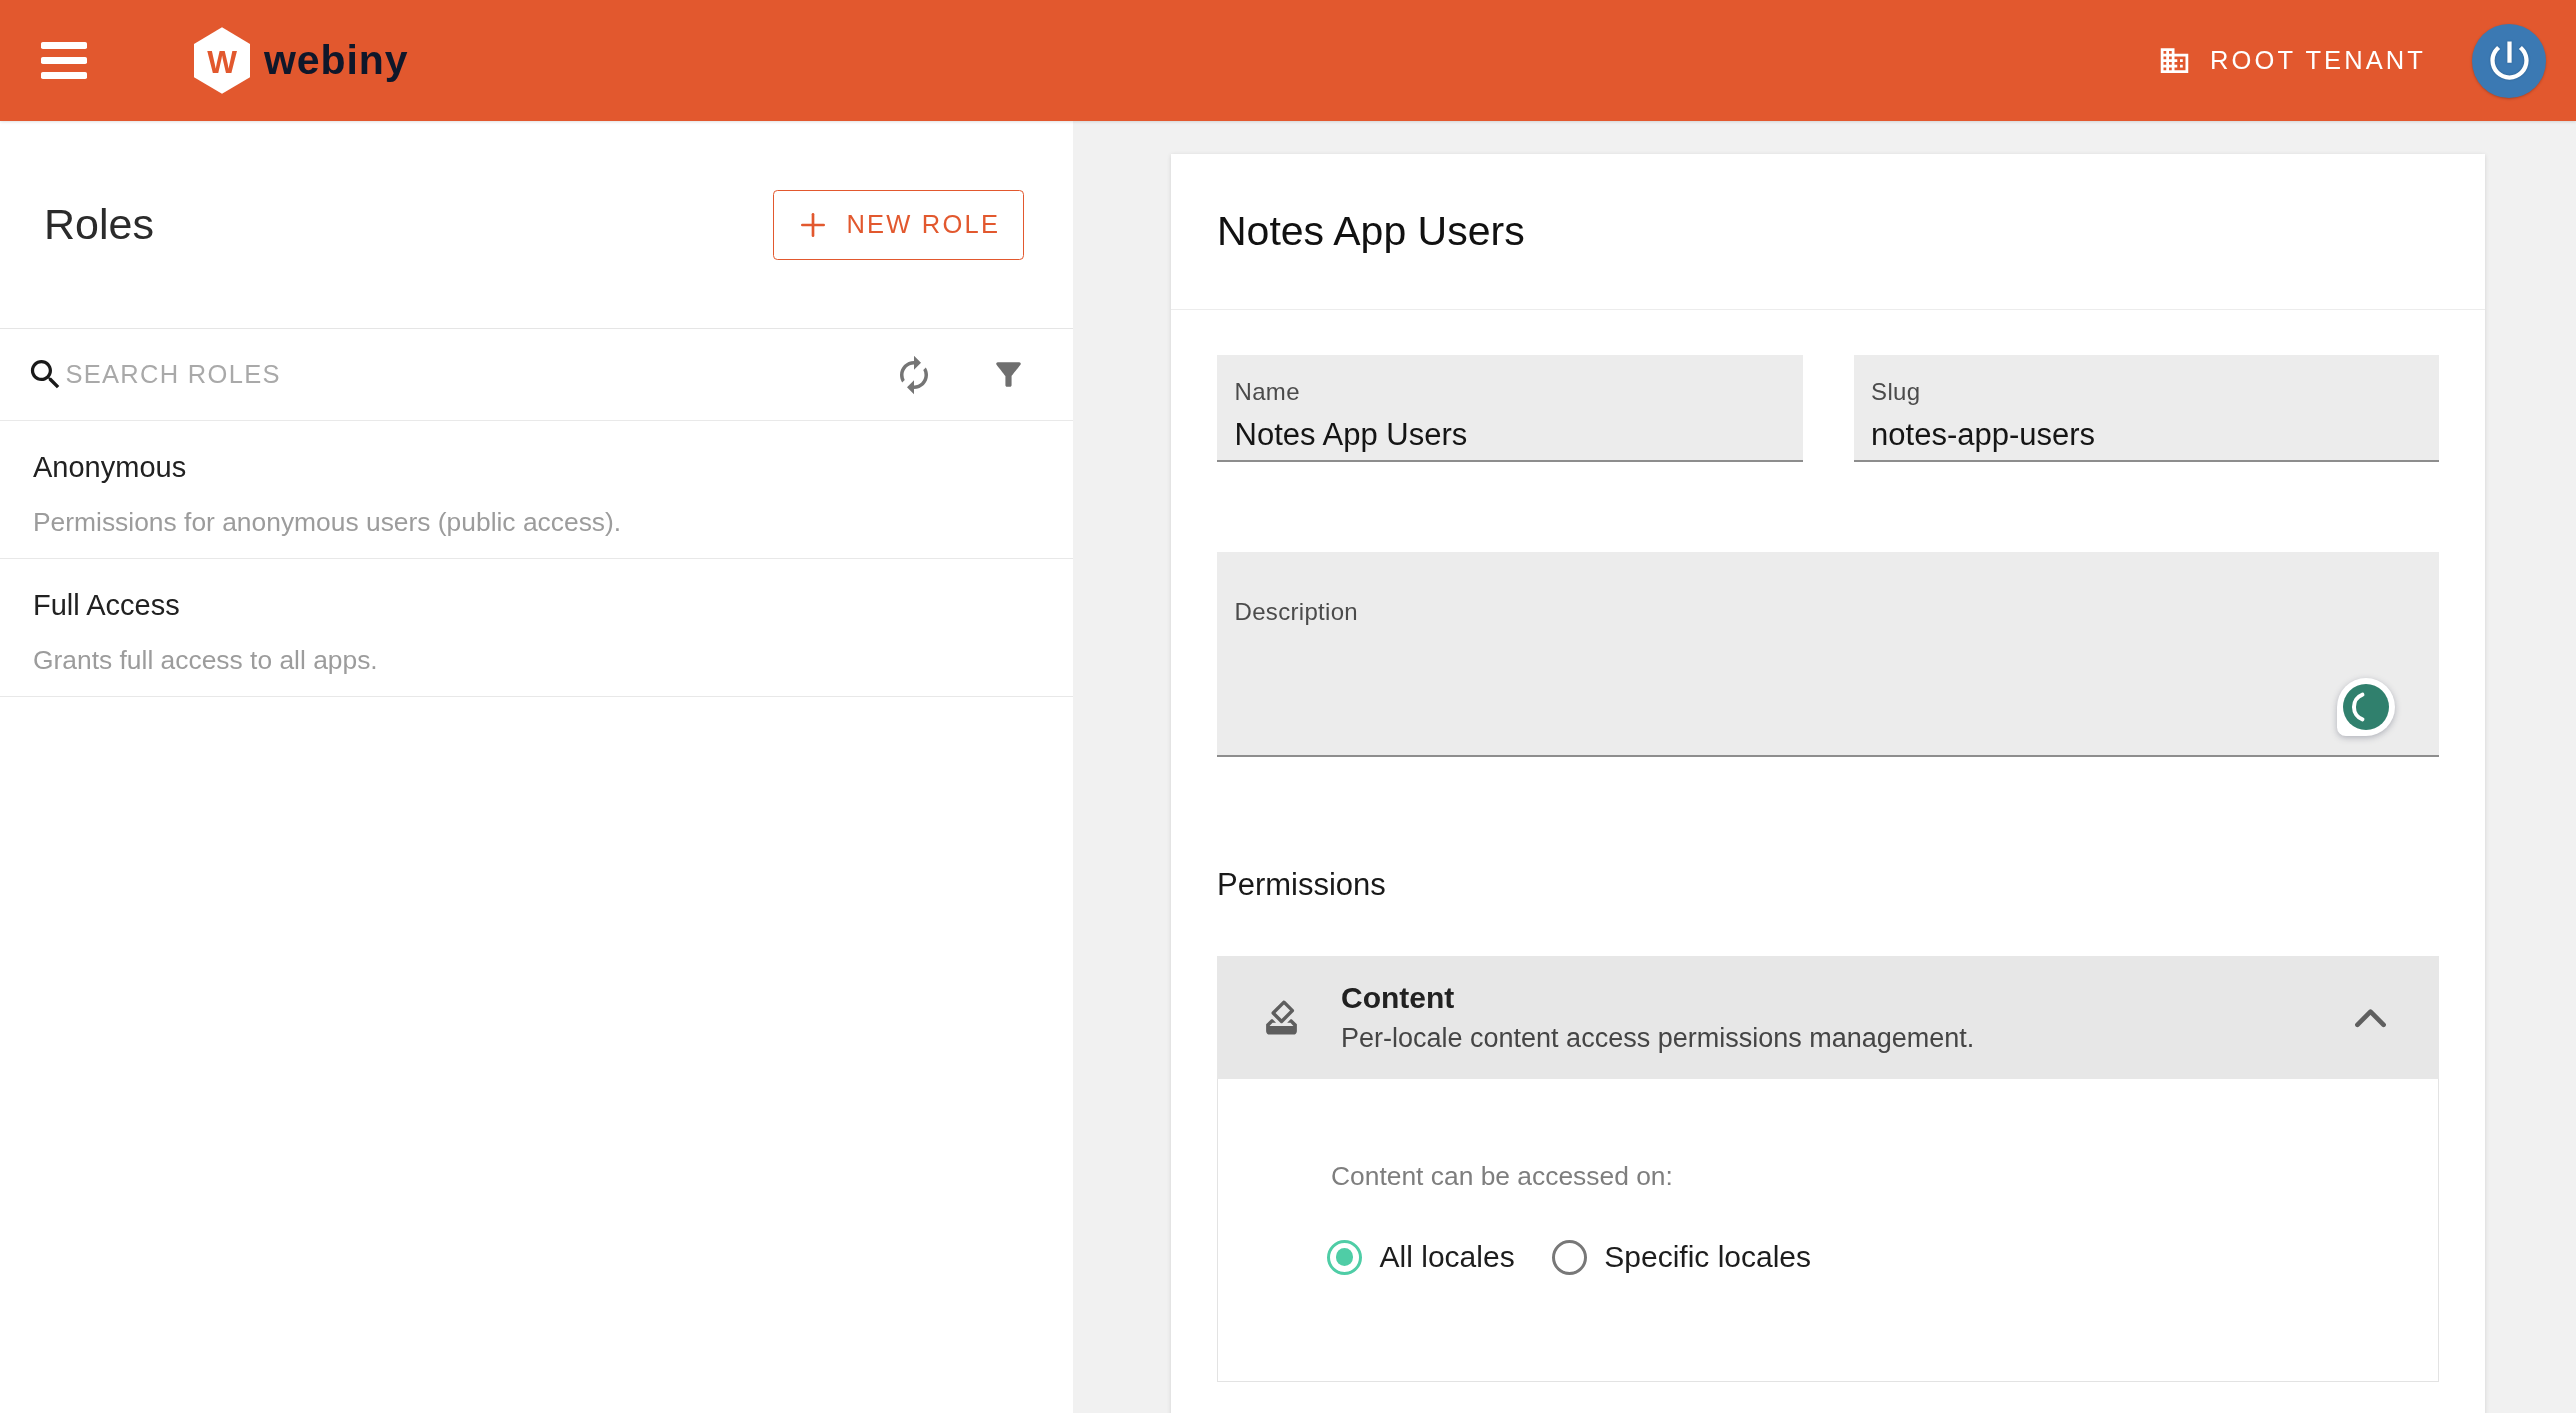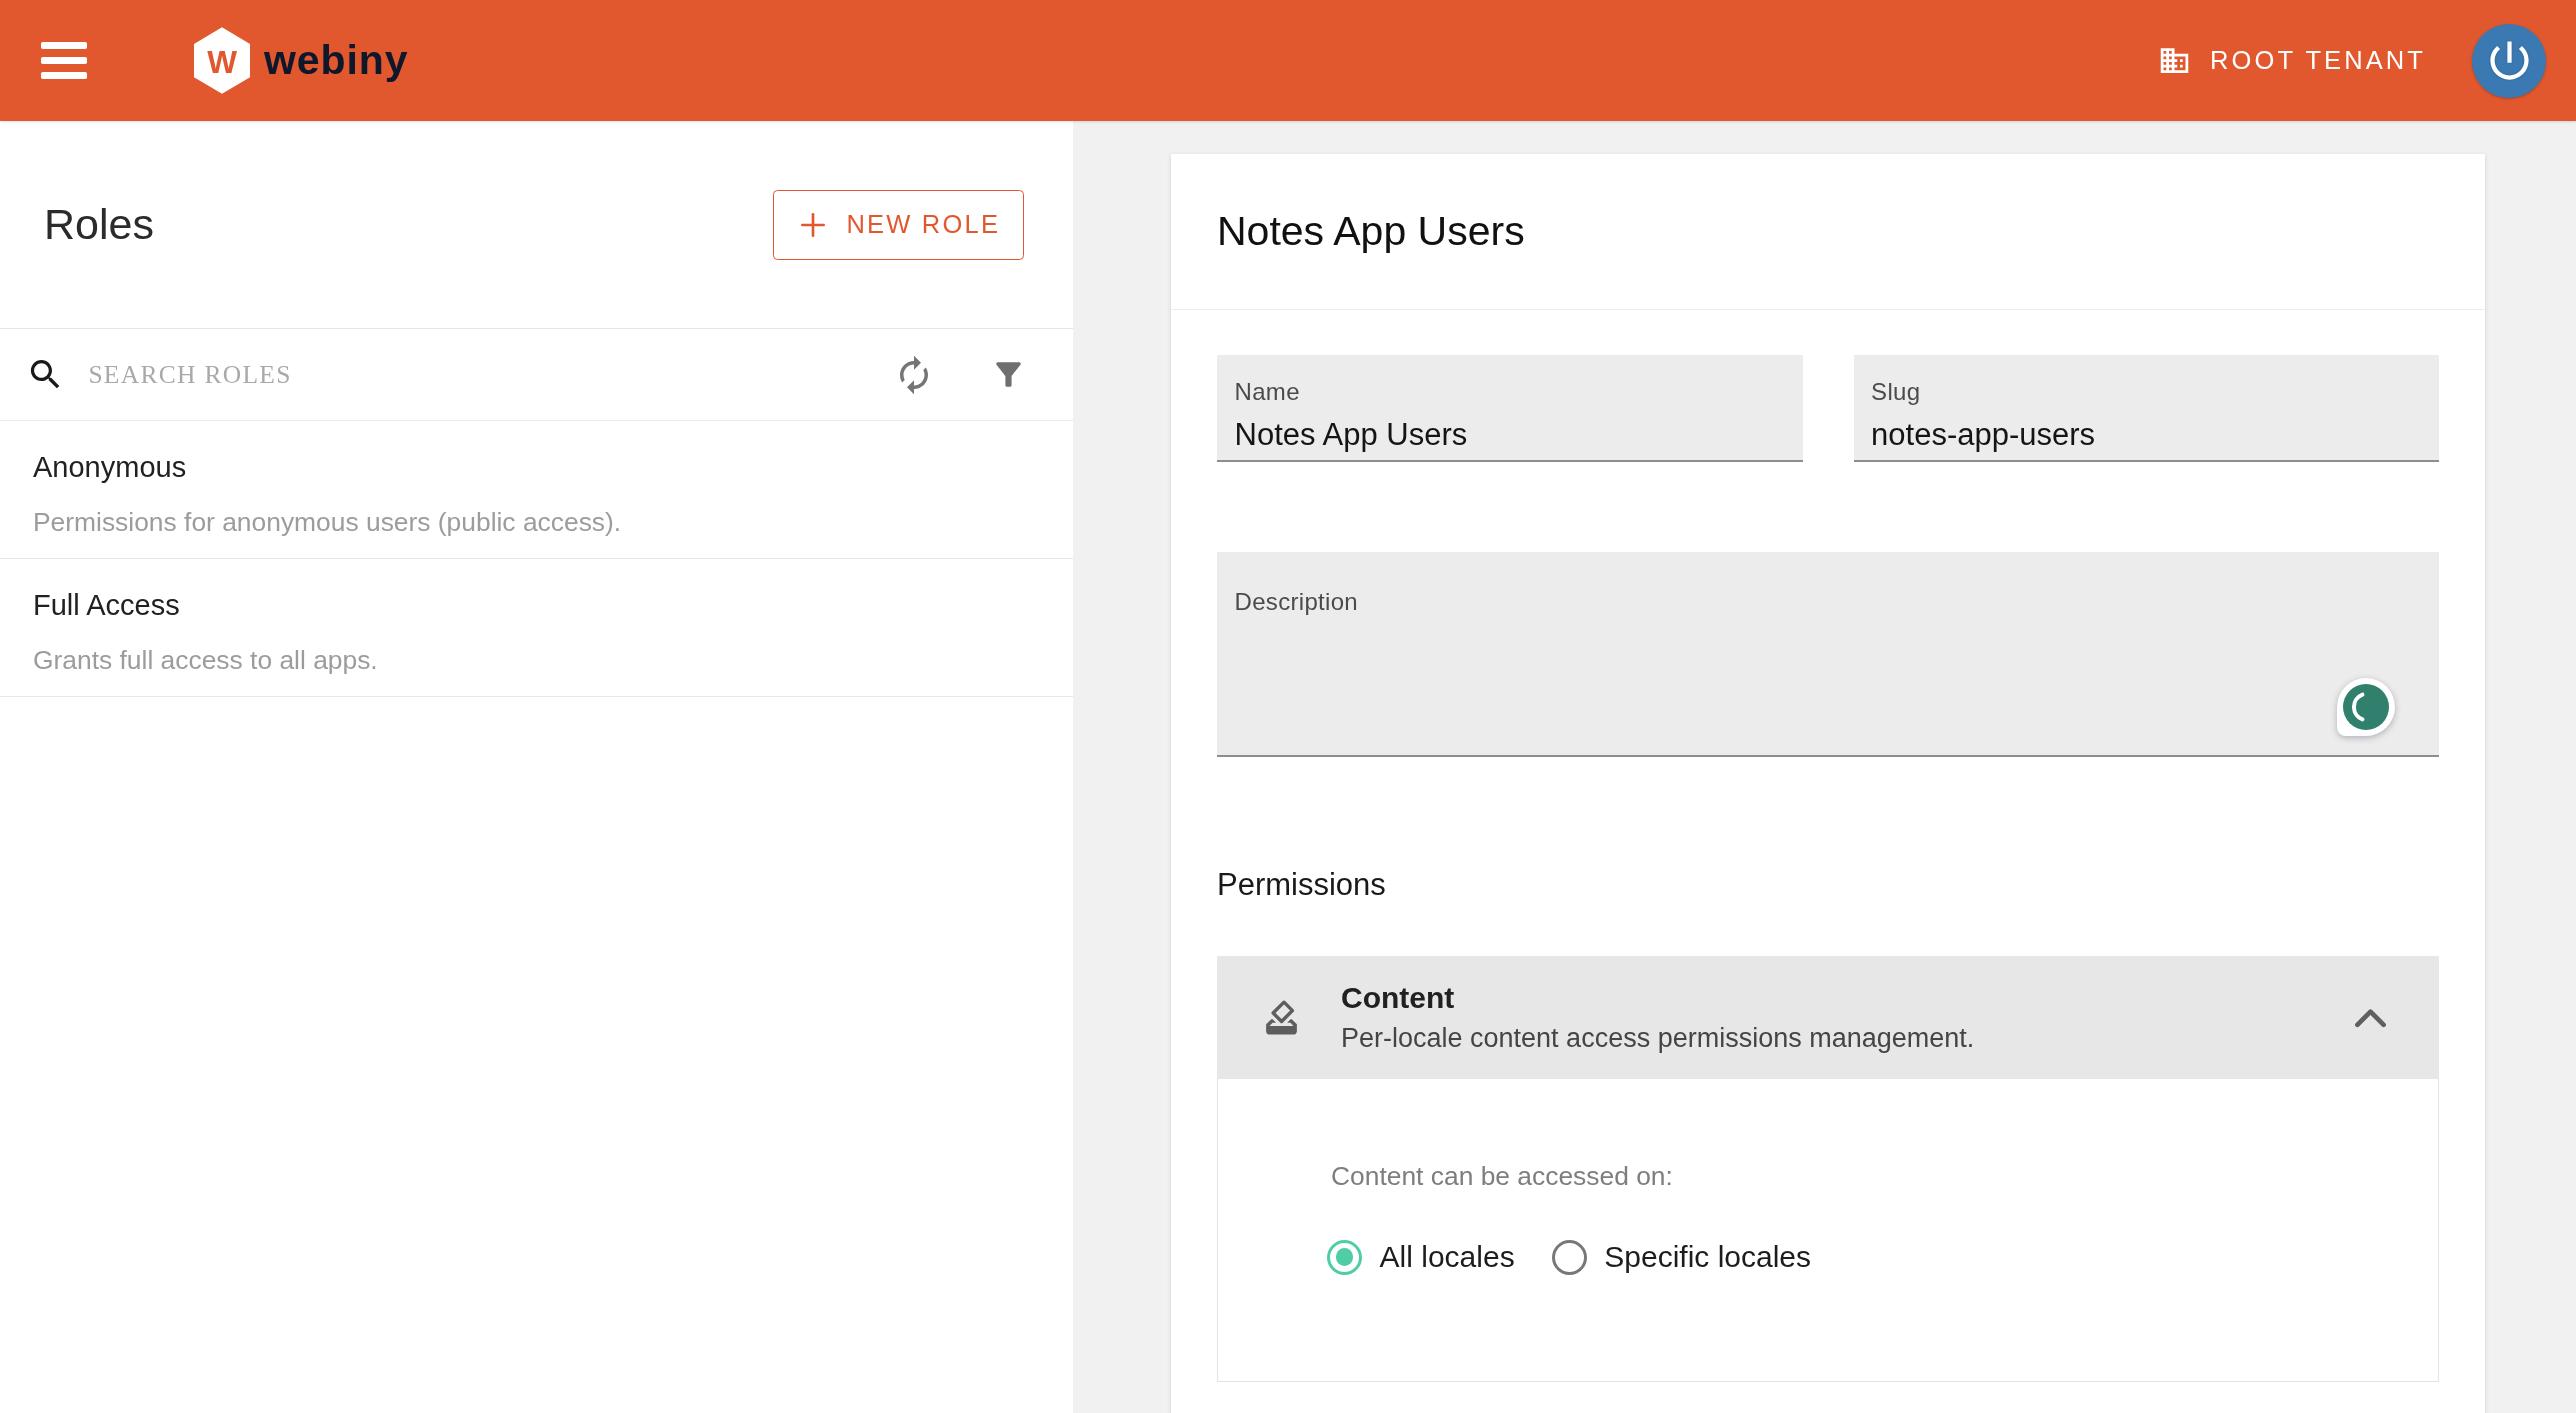--- a/index.html
+++ b/index.html
@@ -60,21 +60,21 @@
   }
   .new-role-btn svg { width: 32px; height: 32px; margin-right: 17.6px; }
 
   .search-row {
     height: 92px; display: flex; align-items: center;
     padding: 0 46px 0 26.4px; border-bottom: 0.9px solid #e9e9e9;
   }
   .search-row .search-glyph { width: 39px; height: 39px; flex: none; }
   .search-input {
     flex: 1; border: none; outline: none; background: transparent;
-    margin-left: 23px; font-family: Liberation Serif, serif; font-size: 25.5px; letter-spacing: 1.3px;
+    font-family: Liberation Sans, sans-serif; font-size: 25.5px; letter-spacing: 1.3px;
     color: #333; text-transform: uppercase;
   }
   .search-input::placeholder { color: #a9a9a9; opacity: 1; }
   .icon-btn { background: none; border: none; cursor: pointer; padding: 0; display: flex; align-items: center; }
   .refresh-btn { margin-right: 55px; }
   .refresh-btn svg { width: 42px; height: 42px; }
   .filter-btn svg { width: 37px; height: 37px; }
 
   .role-item { padding: 30px 35px 0 33px; height: 138px; border-bottom: 0.9px solid #e8e8e8; cursor: pointer; }
   .role-item-name { font-size: 29px; color: #212121; font-weight: 400; }
@@ -97,21 +97,21 @@
   .card-body { padding: 0 46px; }
 
   .fields-row { display: flex; gap: 51px; margin-top: 45px; }
   .field {
     background: #ececec; border-bottom: 2.6px solid #8d8d8d;
     padding: 23px 17.6px 0 17.6px; position: relative;
   }
   .field-half { flex: 1; height: 107px; }
   .field-label { font-size: 24px; color: #4b4b4b; letter-spacing: 0.3px; }
   .field-value { font-size: 31px; color: #151515; margin-top: 10.6px; white-space: pre; }
-  .field-textarea { margin-top: 90px; height: 205px; padding-top: 36px; }
+  .field-textarea { margin-top: 90px; height: 205px; padding-top: 46px; }
 
   .chat-bubble {
     position: absolute; right: 44px; bottom: 19.4px; width: 58px; height: 58px;
     background: #fff; border-radius: 50% 50% 50% 8.8px;
     box-shadow: 0 1.8px 6.2px rgba(60,65,90,.35);
     display: flex; align-items: center; justify-content: center; cursor: pointer;
   }
   .chat-bubble-inner {
     width: 46px; height: 46px; border-radius: 50%; background: #30806d;
     display: flex; align-items: center; justify-content: center;

